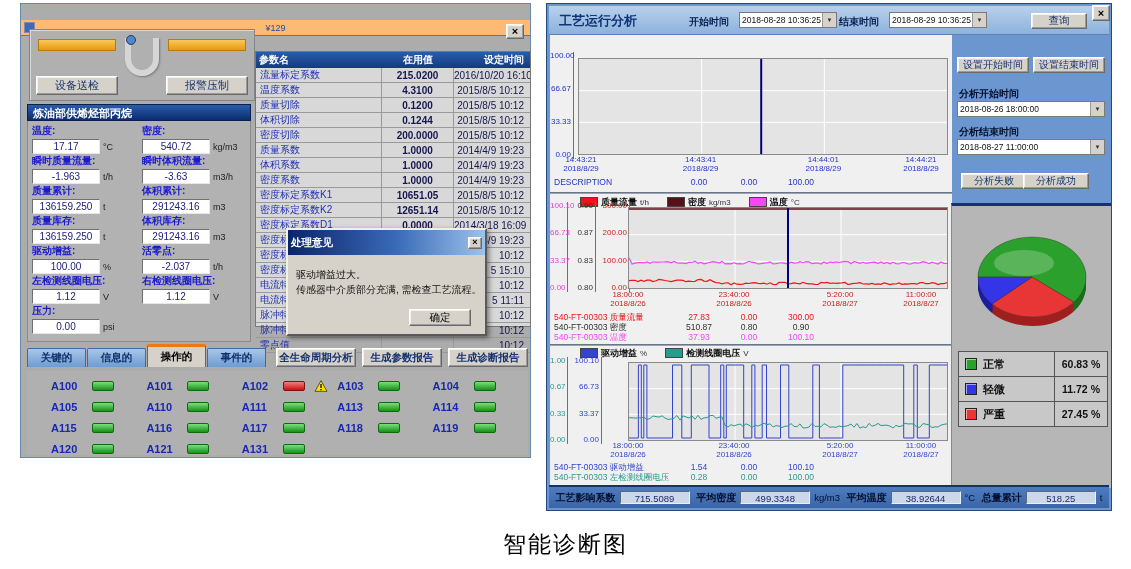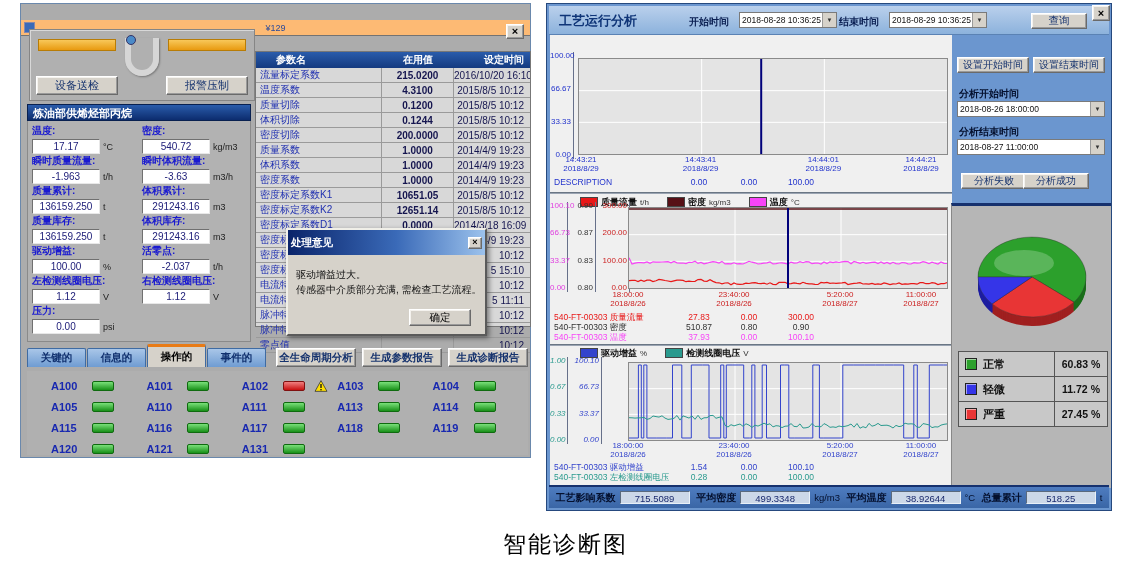--- a/index.html
+++ b/index.html
@@ -22,21 +22,21 @@
   .send{left:6px;}.supp{right:6px;}
   .sechdr{position:absolute;left:6px;top:100px;width:224px;height:17px;background:linear-gradient(180deg,#2a5cab,#0c2c6e);color:#fff;font-weight:bold;font-size:11px;line-height:17px;padding-left:5px;box-sizing:border-box;border:1px solid #082050;}
   .fields{position:absolute;left:6px;top:117px;width:224px;height:221px;background:#b2b2b2;border:1px solid #8a8a8a;border-top:none;display:grid;grid-template-columns:1fr 1fr;align-content:start;column-gap:6px;padding:3px 4px;box-sizing:border-box;}
   .field{height:30px;}
   .flabel{font-size:10px;font-weight:bold;color:#1a1ad0;white-space:nowrap;}
   .frow{display:flex;align-items:center;gap:3px;margin-top:1px;}
   .fbox{width:66px;height:13px;background:#fff;border:1px solid;border-color:#707070 #e8e8e8 #e8e8e8 #707070;font-size:10px;color:#20207a;text-align:center;line-height:13px;}
   .funit{font-size:9px;color:#222;}
   .ptable{position:absolute;left:234px;top:47px;width:276px;height:276px;border:1px solid #777;background:#d8d8d8;display:flex;flex-direction:column;box-sizing:border-box;}
   .phead{display:flex;height:16px;background:linear-gradient(#2a5cab,#143a80);color:#fff;font-size:10px;font-weight:bold;align-items:center;flex:none;}
-  .phead .name{padding-left:20px;}
+  .phead .name{padding-left:3px;}
   .pc.name{width:126px;box-sizing:border-box;}
   .pc.val{width:72px;text-align:center;box-sizing:border-box;}
   .pc.time{flex:1;text-align:right;padding-right:6px;box-sizing:border-box;}
   .pbody{flex:1;display:flex;flex-direction:column;}
   .prow{flex:1;display:flex;align-items:center;border-bottom:1px solid #9a9a9a;font-size:10px;}
   .prow .name{color:#2030b0;padding-left:4px;border-right:1px solid #9a9a9a;height:100%;display:flex;align-items:center;white-space:nowrap;overflow:hidden;}
   .prow .val{color:#15154f;border-right:1px solid #9a9a9a;height:100%;display:flex;align-items:center;justify-content:center;font-weight:bold;}
   .prow .time{color:#15154f;white-space:nowrap;overflow:hidden;}
   .dialog{position:absolute;left:265px;top:224px;width:197px;height:104px;background:#d6d2ca;border:2px solid;border-color:#f0efe8 #5a5a5a #5a5a5a #f0efe8;box-shadow:2px 2px 5px rgba(0,0,0,.45);z-index:5;}
   .dtitle{height:25px;background:linear-gradient(90deg,#0a246a,#3a6ab8 55%,#9cc2ec);color:#fff;font-size:10.5px;font-weight:bold;display:flex;align-items:center;padding:0 3px;}
@@ -69,21 +69,21 @@
   .qbtn{position:absolute;right:22px;top:7px;width:56px;height:16px;font-size:10.5px;color:#16336e;}
   .rclose{position:absolute;right:1px;top:1px;width:18px;height:16px;z-index:4;}
   .chartcol{position:absolute;left:3px;top:31px;width:402px;height:453px;background:#f0f0f0;}
   .plot{position:absolute;background:#e4e4e4;border:1px solid #8a8a8a;box-sizing:content-box;}
   .t1p{left:28px;top:23px;width:368px;height:95px;}
   .t2p{left:78px;top:172px;width:318px;height:80px;}
   .t3p{left:78px;top:327px;width:318px;height:77px;}
   .ycolwrap,.axwrap{position:absolute;display:flex;gap:4px;}
   .t1y{left:0;top:17px;height:107px;}
   .t2y{left:0;top:167px;height:90px;}
-  .t3y{left:0;top:322px;height:87px;font-style:italic;}
+  .t3y{left:0;top:322px;height:87px;}
   .ycol{display:flex;flex-direction:column;justify-content:space-between;text-align:right;font-size:8px;line-height:1;height:100%;box-sizing:border-box;}
   .br{border-right:1px solid #66708a;padding-right:2px;}
   .xrow{position:absolute;left:0;width:402px;height:18px;}
   .t1x{top:120px;}.t2x{top:255px;}.t3x{top:406px;}
   .xtick{position:absolute;width:62px;text-align:center;font-size:8px;line-height:1.15;white-space:nowrap;}
   .descrow{position:absolute;left:0;top:142px;width:402px;height:12px;font-size:8.5px;color:#2233cc;}
   .dlabel{position:absolute;left:4px;}
   .tv{position:absolute;width:50px;text-align:center;}
   .v1{left:124px;}.v2{left:174px;}.v3{left:226px;}
   .sep{position:absolute;left:0;width:402px;height:2px;background:#9aa4b2;border-top:1px solid #6a7684;box-sizing:border-box;}

